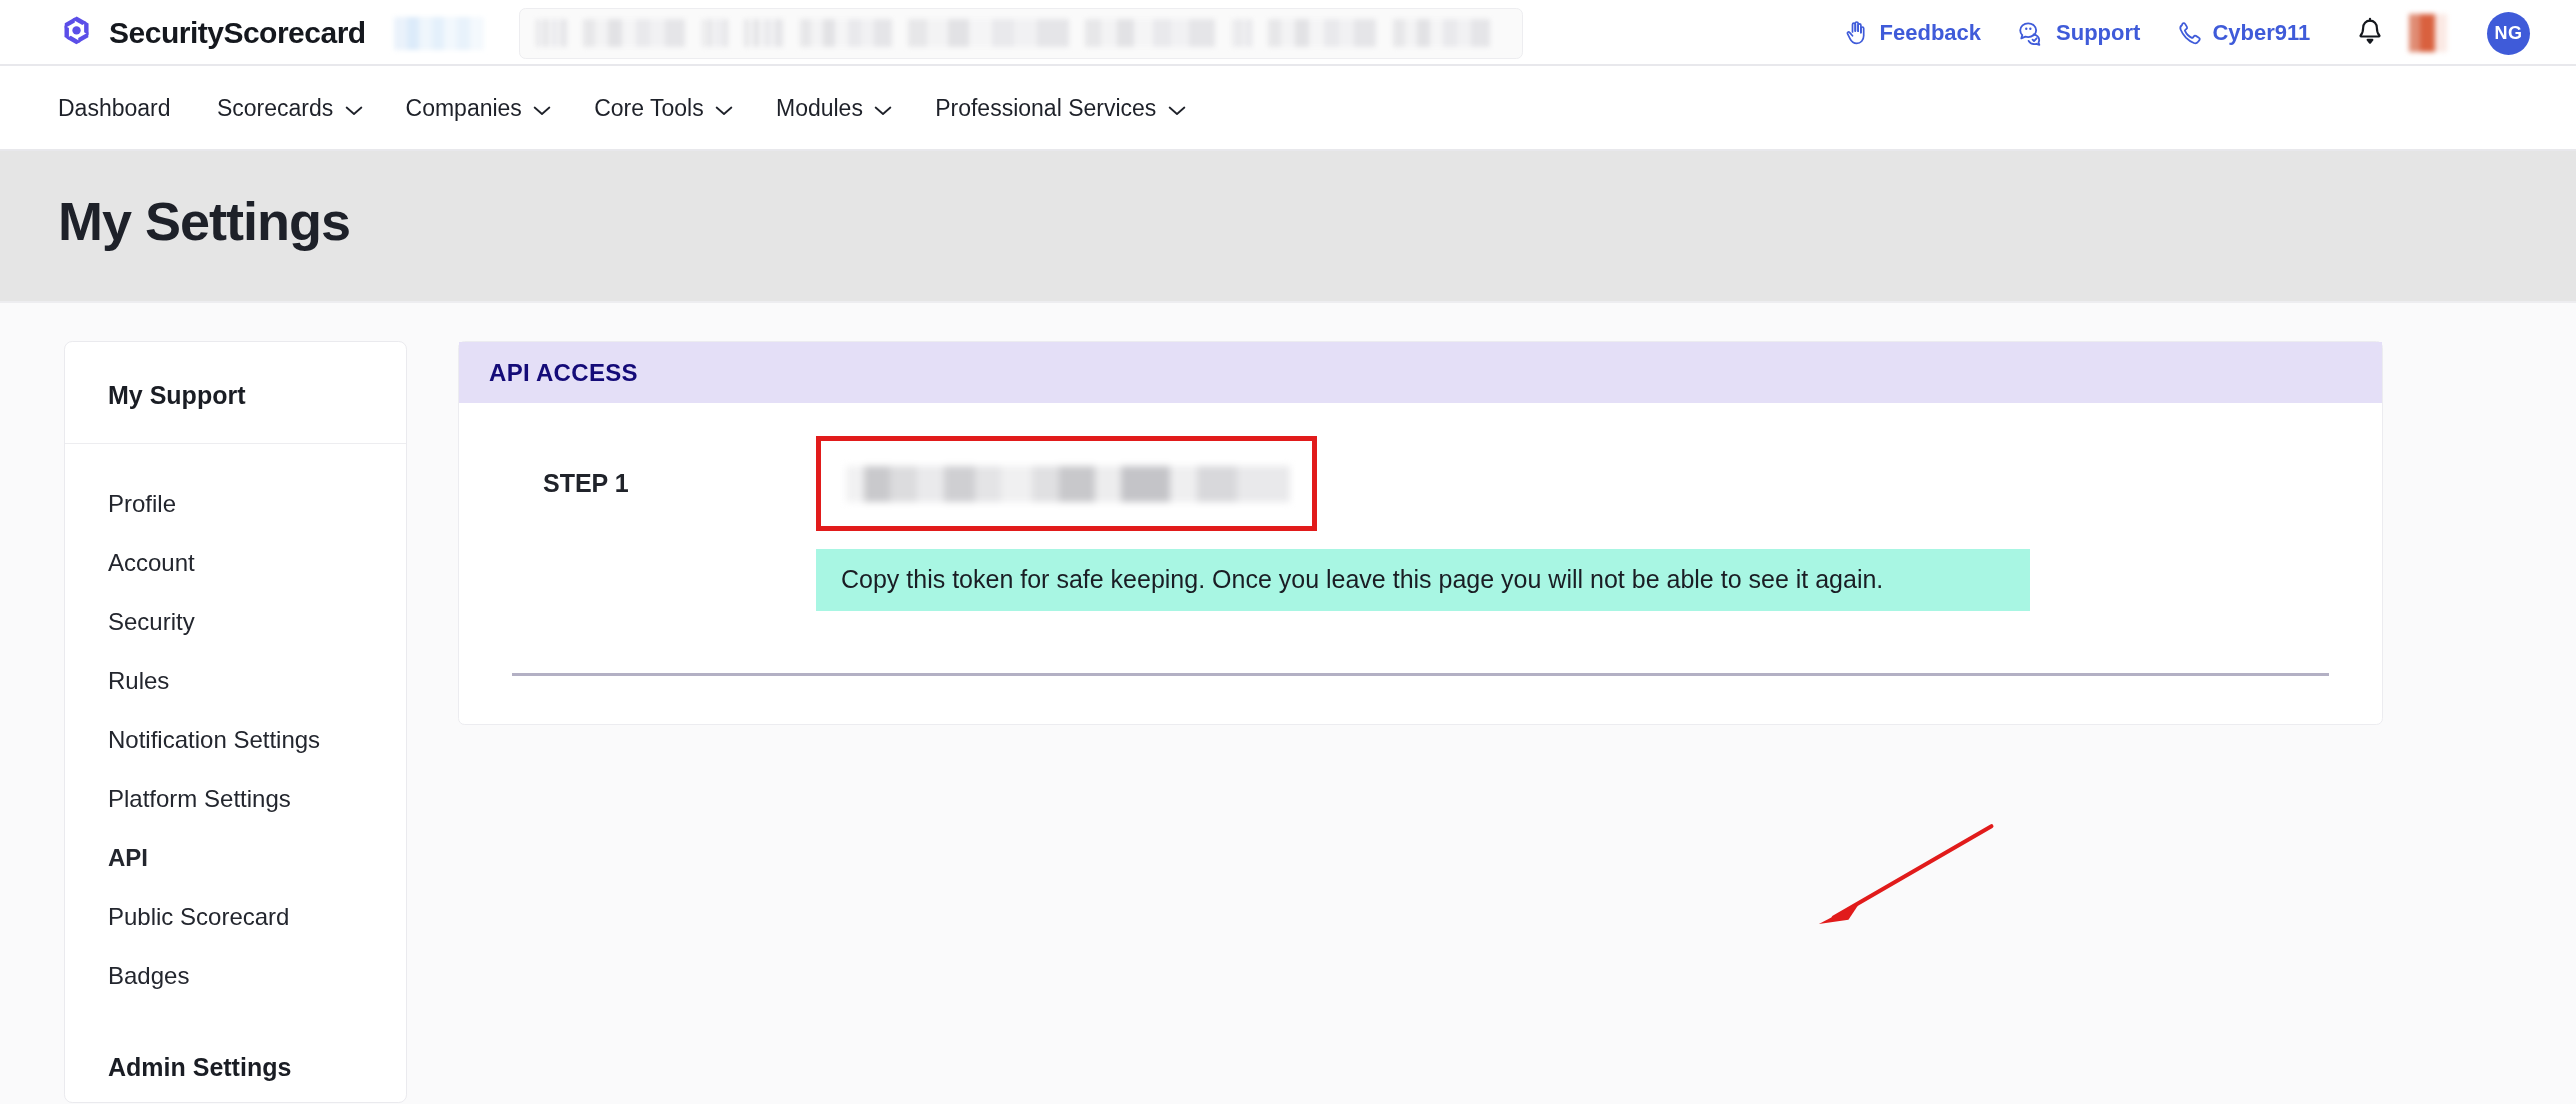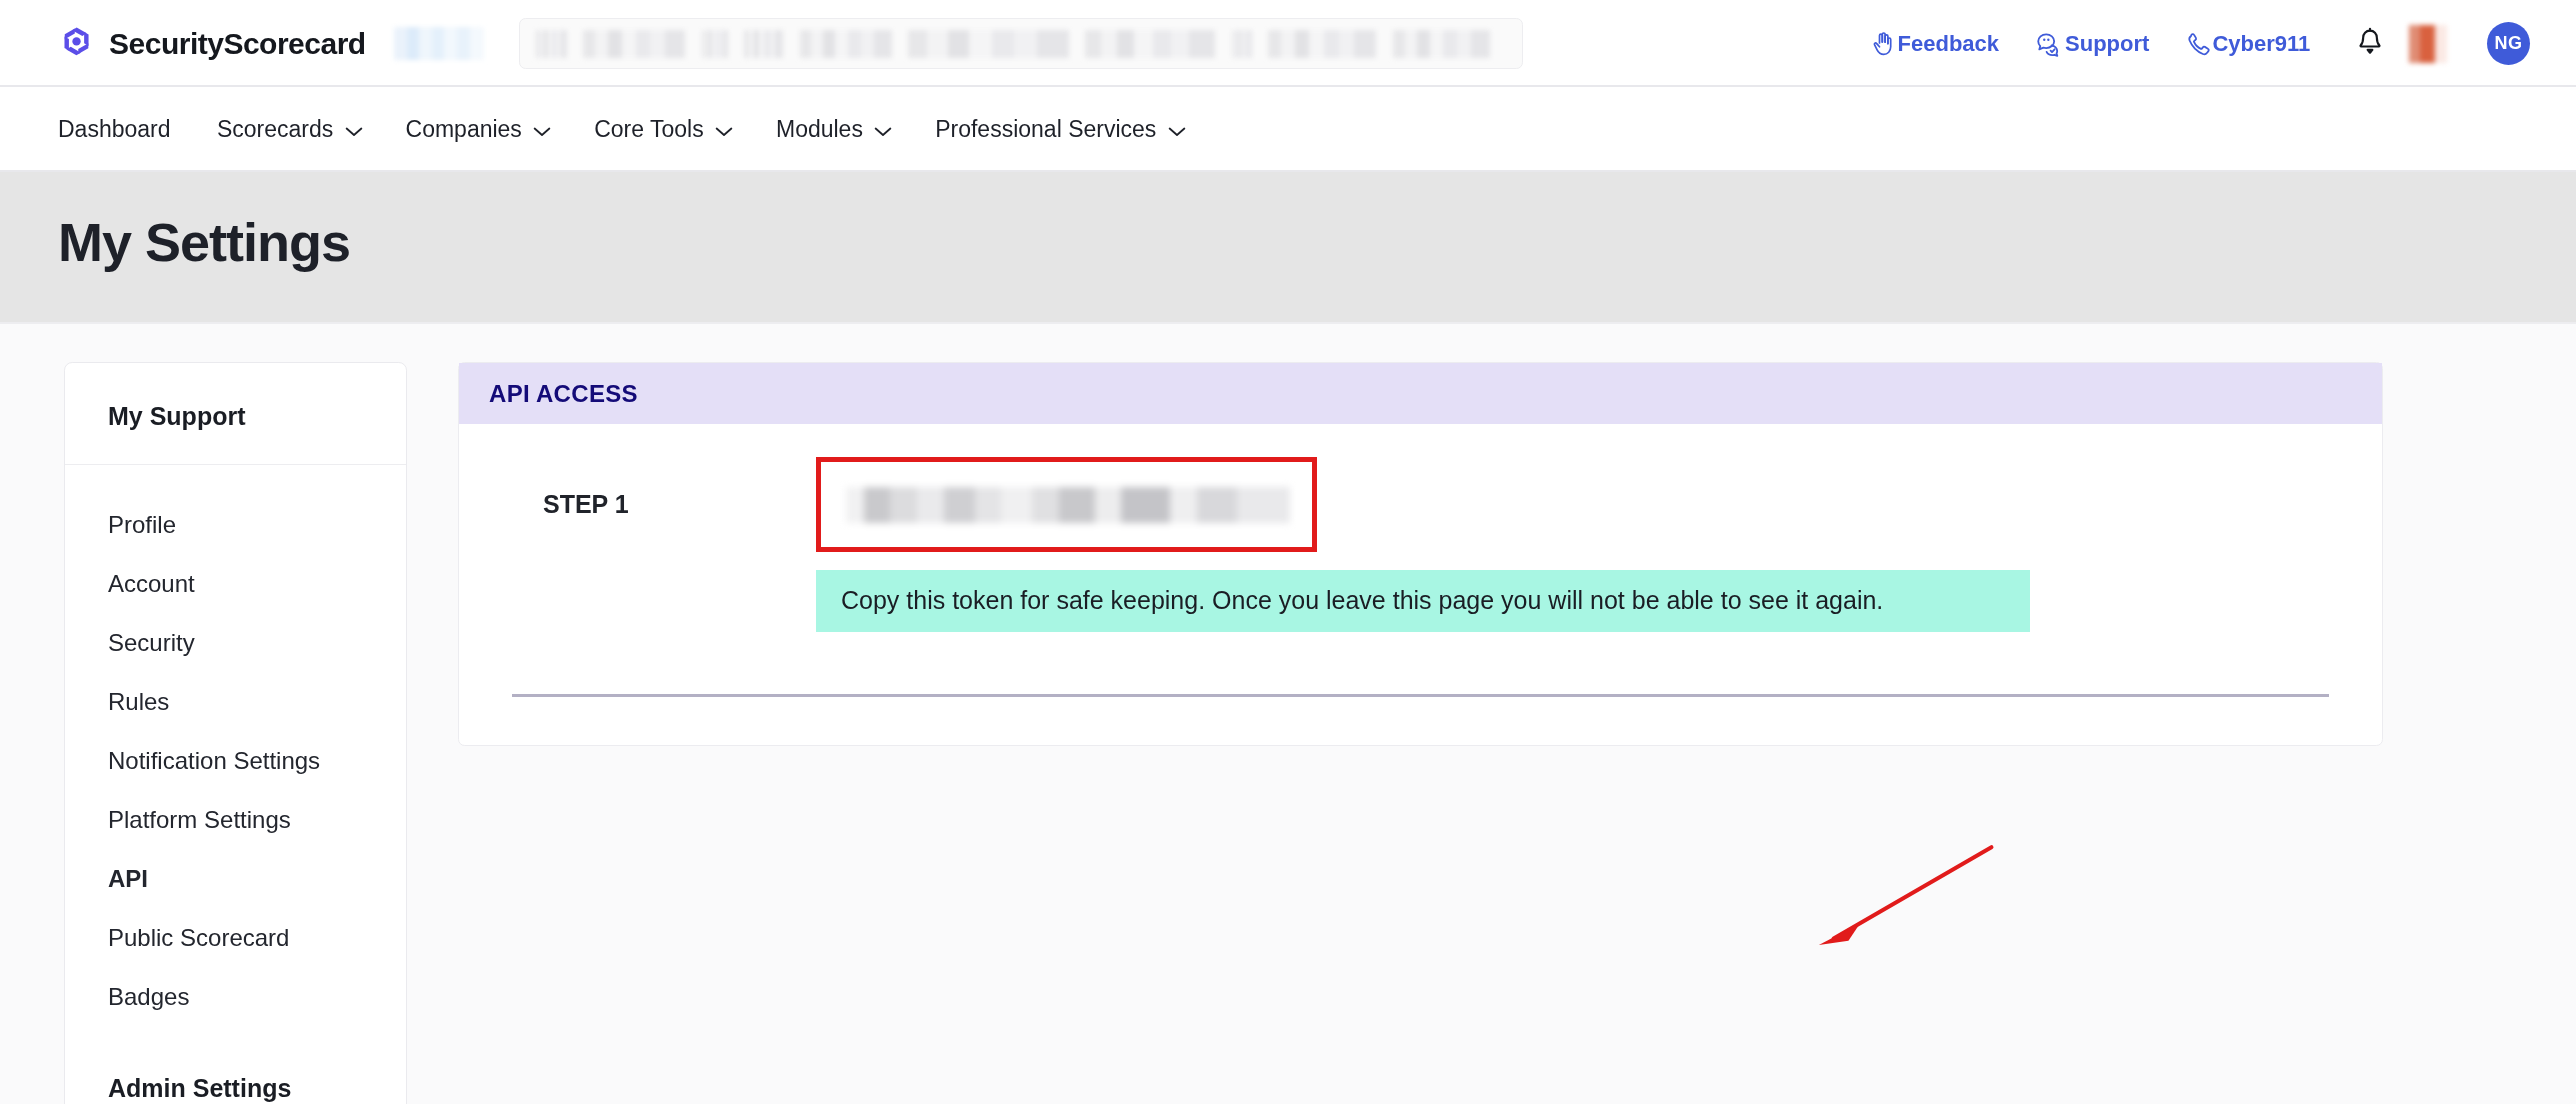--- a/index.html
+++ b/index.html
@@ -6,21 +6,21 @@
   html,body { width:2576px; height:1104px; }
   body {
     font-family:"Liberation Sans", sans-serif;
     background:#FAFAFB;
     color:#1E2129;
     overflow:hidden;
   }
 
   
   .topbar {
-    height:87px;
+    height:66px;
     background:#FFFFFF;
     display:flex;
     align-items:center;
     padding:0 46px 0 58px;
     position:relative;
   }
   .topbar:after{
     content:"";
     position:absolute; left:0; right:0; bottom:0;
     height:1.6px; background:#E8E8EC;
@@ -61,21 +61,21 @@
   .sg7 { width:130px; }
   .sg8 { width:20px; }
   .sg9 { width:108px; }
   .sg10 { width:97px; }
 
   .topbar-right {
     margin-left:auto;
     display:flex; align-items:center; gap:0;
   }
   .hdr-link {
-    display:flex; align-items:center; gap:2px;
+    display:flex; align-items:center; gap:11px;
     color:#3F5BD9;
     font-size:22px; font-weight:600;
     padding:0 18px;
     white-space:nowrap;
     cursor:pointer;
   }
   .hdr-link svg { display:block; }
   .bell-btn { padding:0 16.4px 0 28px; cursor:pointer; display:flex; align-items:center; }
   .redact-badge {
     width:38px; height:38px; margin:0 8.2px;

